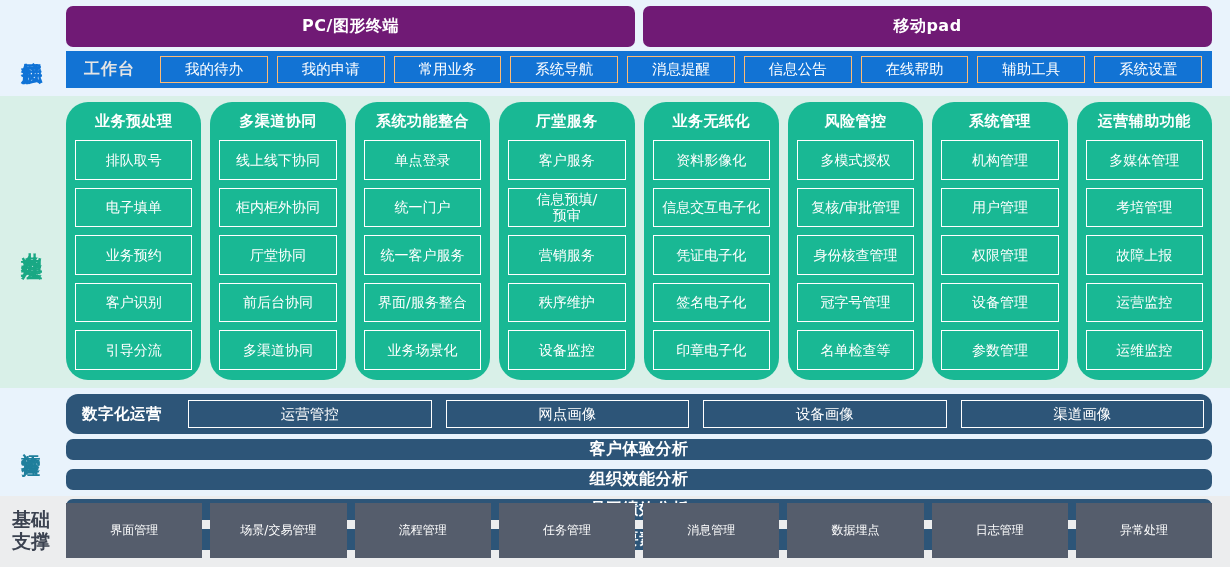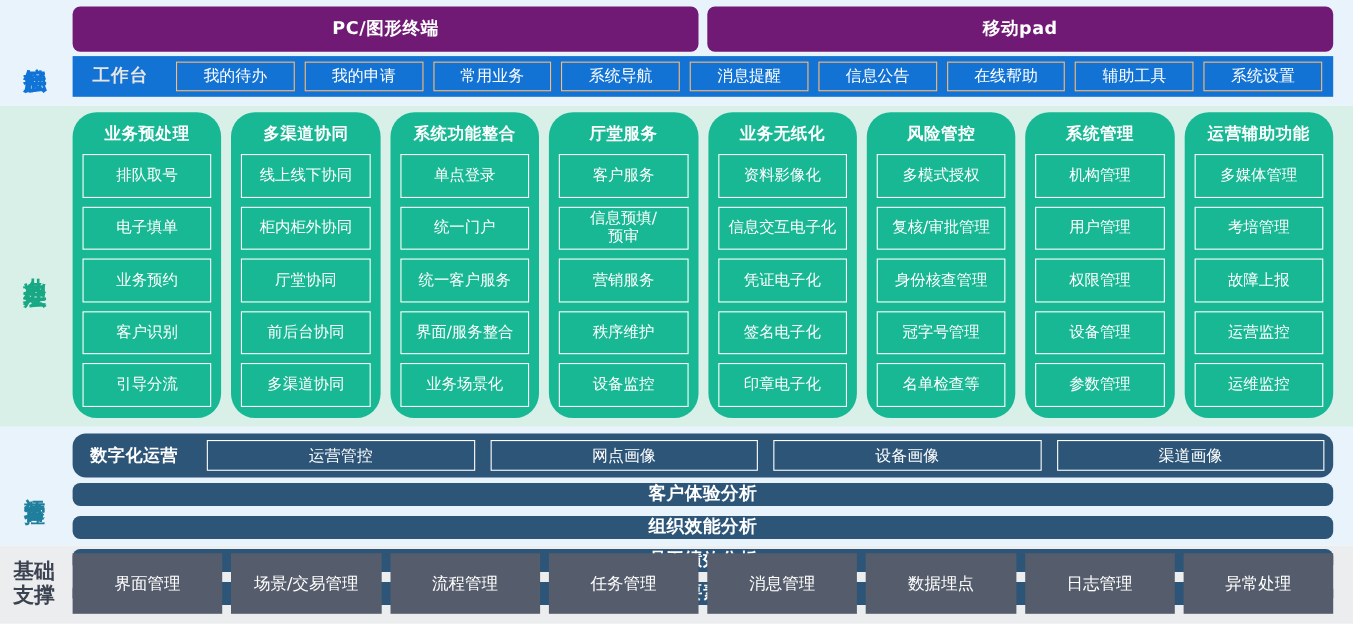--- a/index.html
+++ b/index.html
@@ -100,21 +100,21 @@
     border-radius: 7px; font-size: 16px; font-weight: bold; letter-spacing: .5px;
     display: flex; align-items: center; justify-content: center;
   }
 
   
   #layer-base { height: 71px; background: #ecedee; padding: 7px 0 9px 0; }
   #layer-base .band-label { color: #3b4250; font-size: 19px; width: 62px; }
   .base-row { display: flex; gap: 8px; padding: 0 18px 0 4px; height: 100%; }
   .base-row .chip {
     flex: 1 1 0; background: #555d6c; color: #ffffff;
-    font-size: 15px;
+    font-size: 12px;
     display: flex; align-items: center; justify-content: center;
     white-space: nowrap;
   }
 </style>
 </head>
 <body>
 
 <div id="page">
 
   <div class="band" id="layer-contact">

